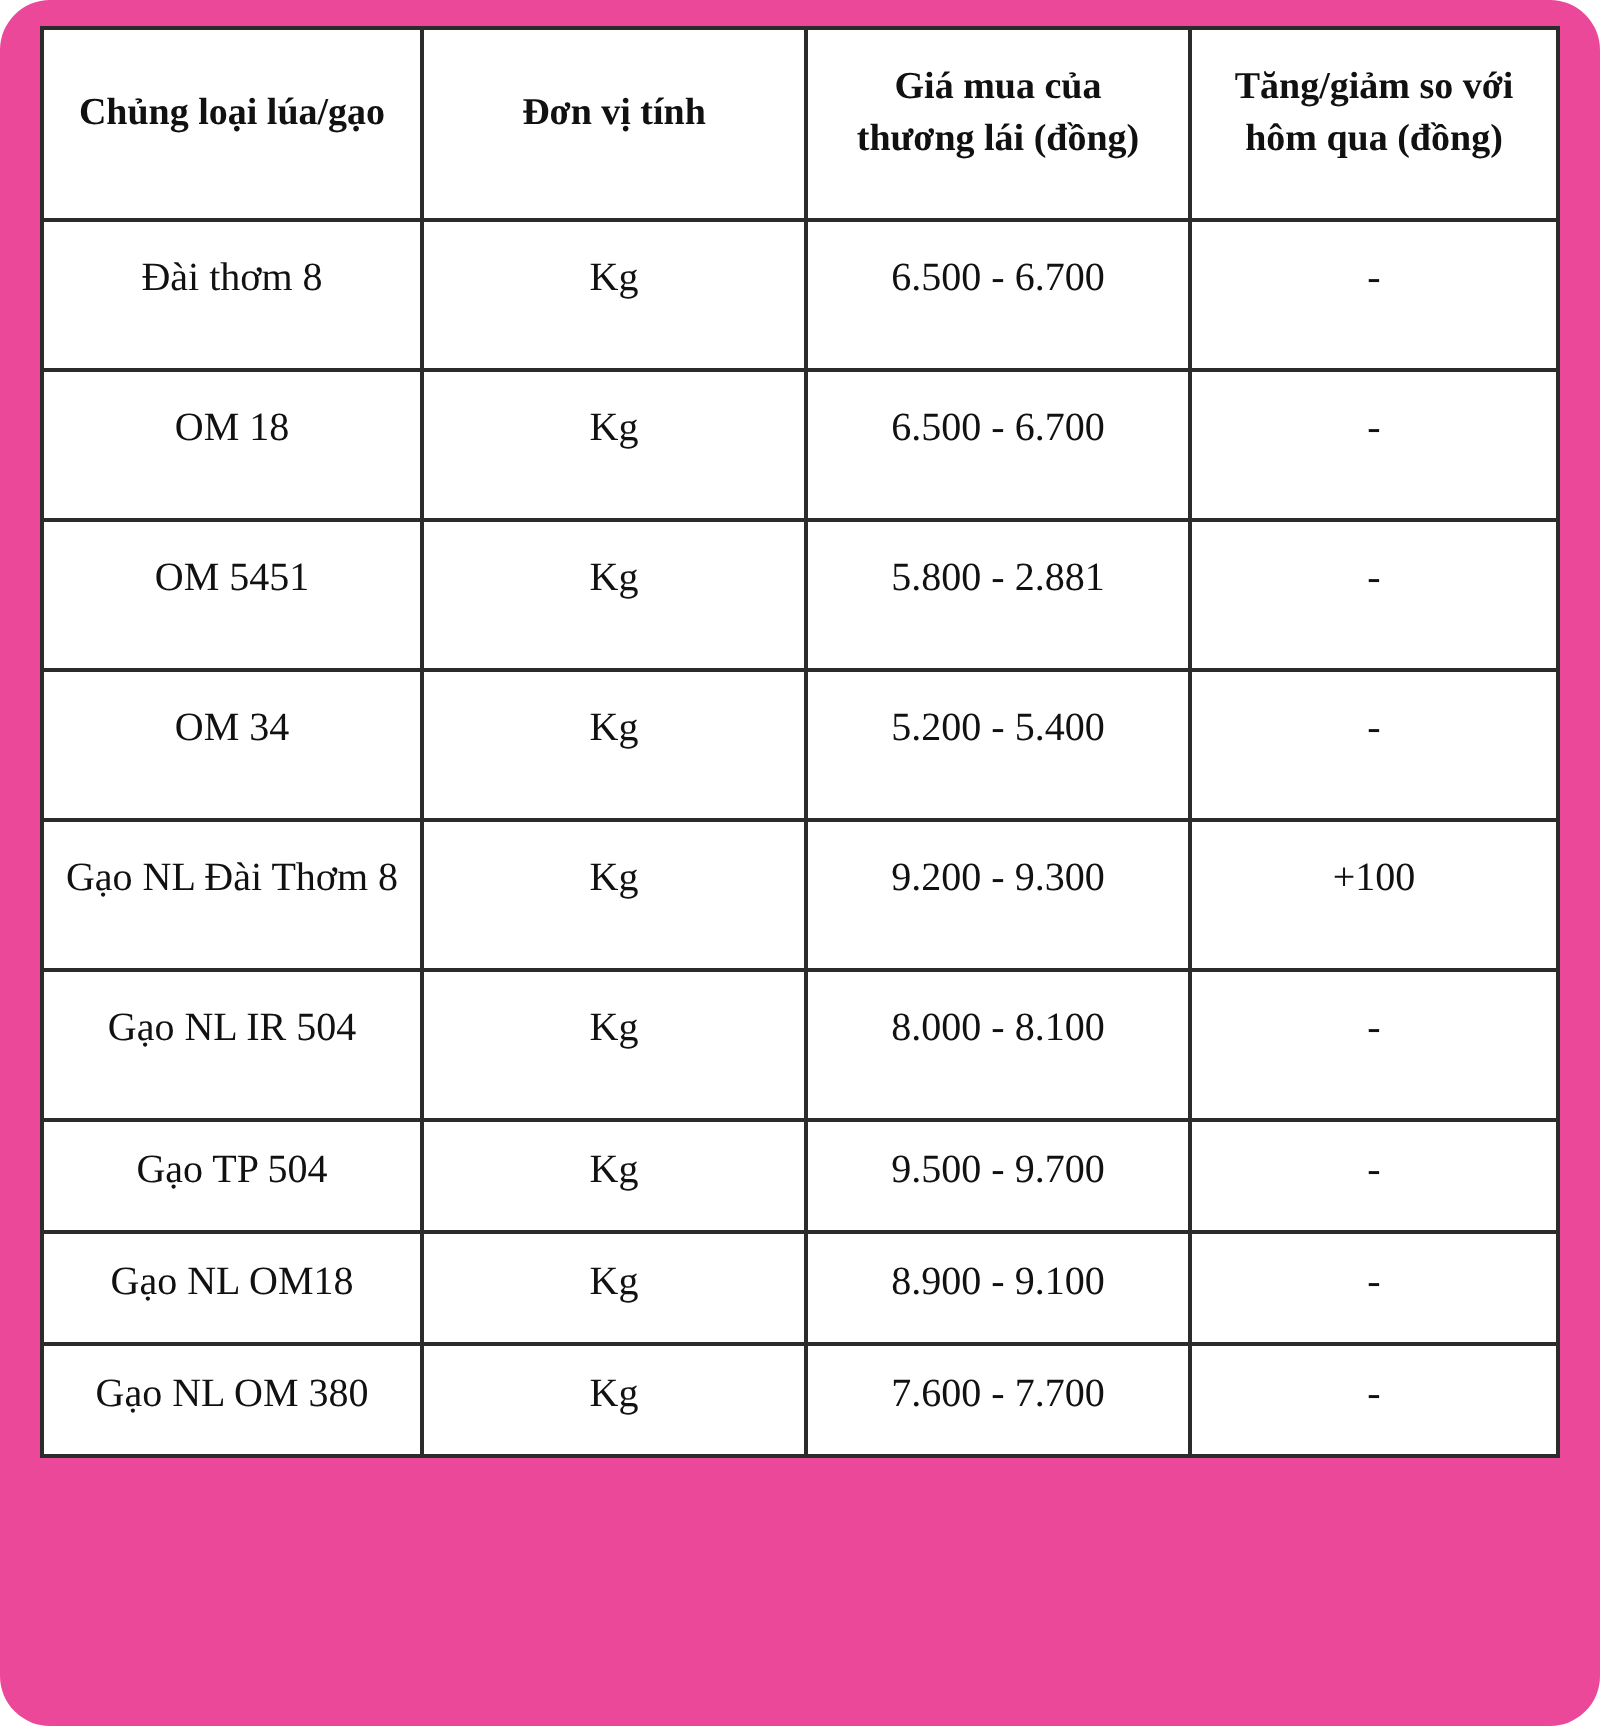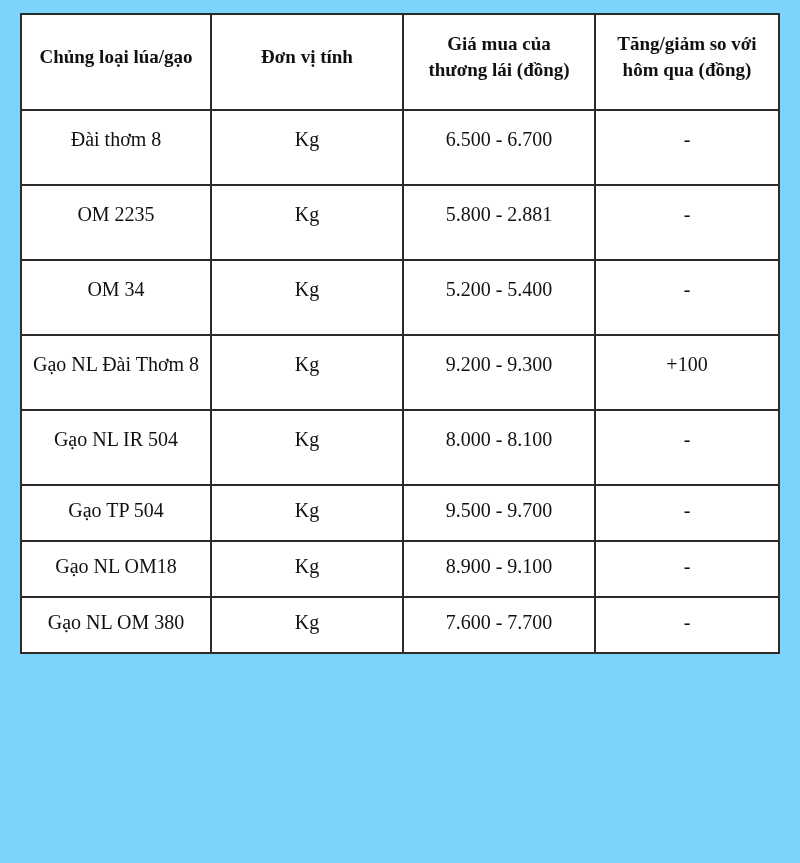--- a/index.html
+++ b/index.html
@@ -7,21 +7,22 @@
     padding: 0;
     background: #ffffff;
     width: 800px;
     height: 863px;
     font-family: "Liberation Serif", "DejaVu Serif", serif;
   }
   .page {
     position: relative;
     width: 800px;
     height: 863px;
-    background: #7dd3fc;
+    background: #ec4899;
+    border-radius: 25px;
   }
   table.price-table {
     position: absolute;
     left: 20px;
     top: 13px;
     border-collapse: collapse;
     table-layout: fixed;
     width: 758px;
     background: #ffffff;
   }
@@ -78,21 +79,27 @@
       </tr>
     </thead>
     <tbody>
       <tr class="row-tall">
         <td>Đài thơm 8</td>
         <td>Kg</td>
         <td>6.500 - 6.700</td>
         <td>-</td>
       </tr>
       <tr class="row-tall">
-        <td>OM 2235</td>
+        <td>OM 18</td>
+        <td>Kg</td>
+        <td>6.500 - 6.700</td>
+        <td>-</td>
+      </tr>
+      <tr class="row-tall">
+        <td>OM 5451</td>
         <td>Kg</td>
         <td>5.800 - 2.881</td>
         <td>-</td>
       </tr>
       <tr class="row-tall">
         <td>OM 34</td>
         <td>Kg</td>
         <td>5.200 - 5.400</td>
         <td>-</td>
       </tr>

